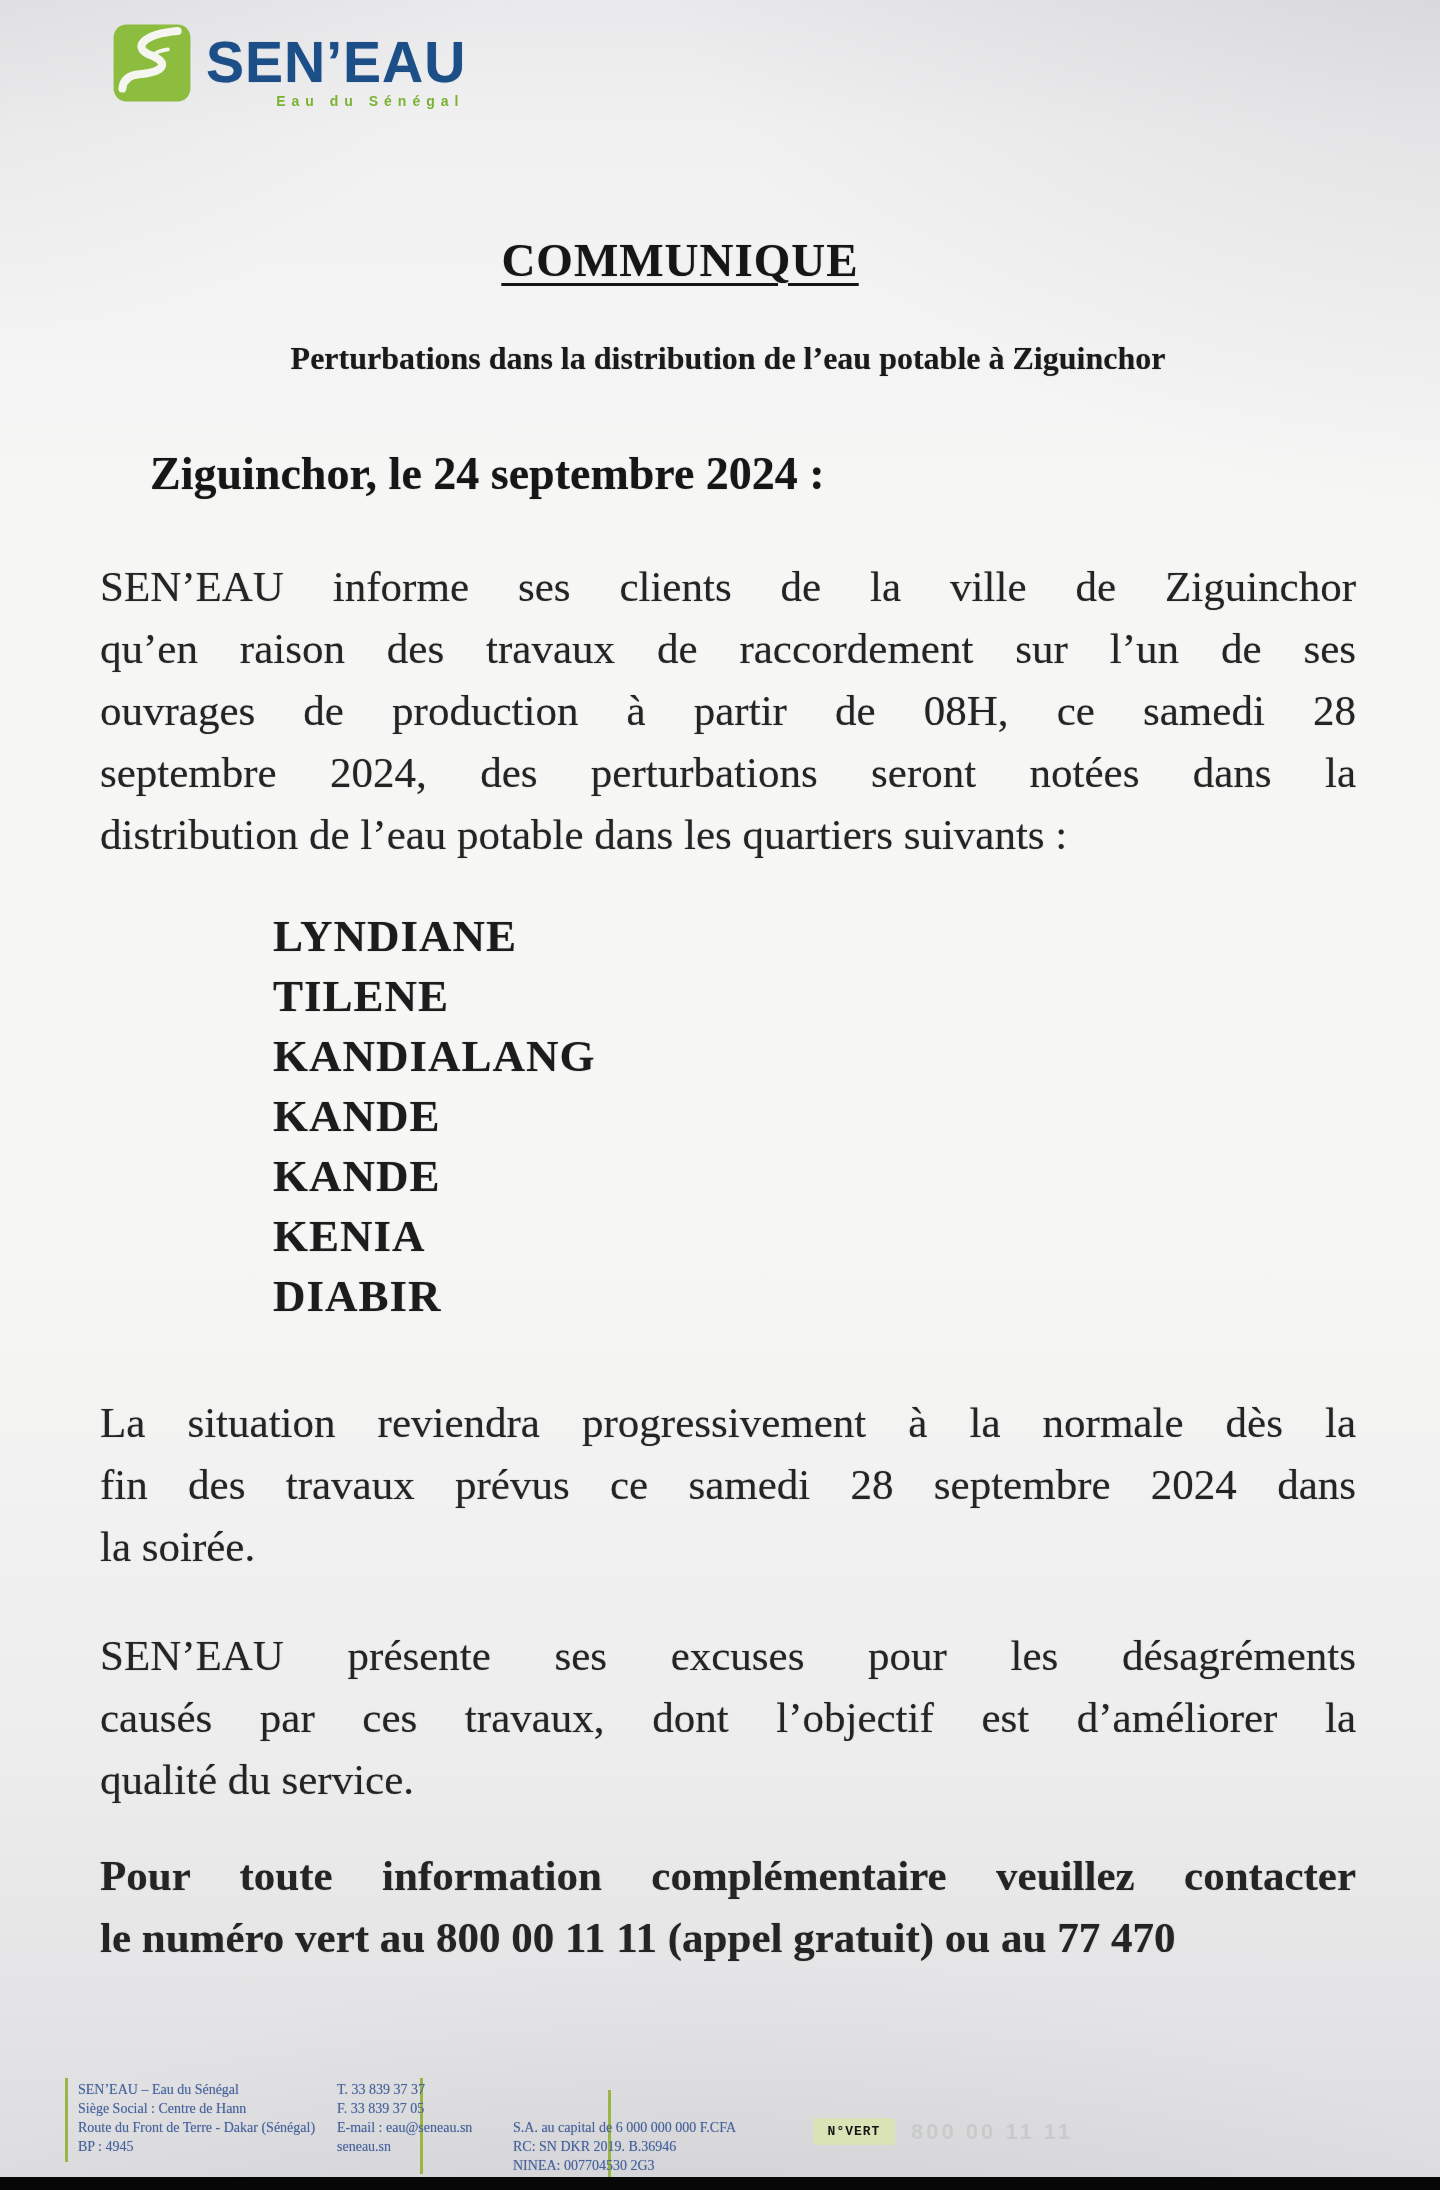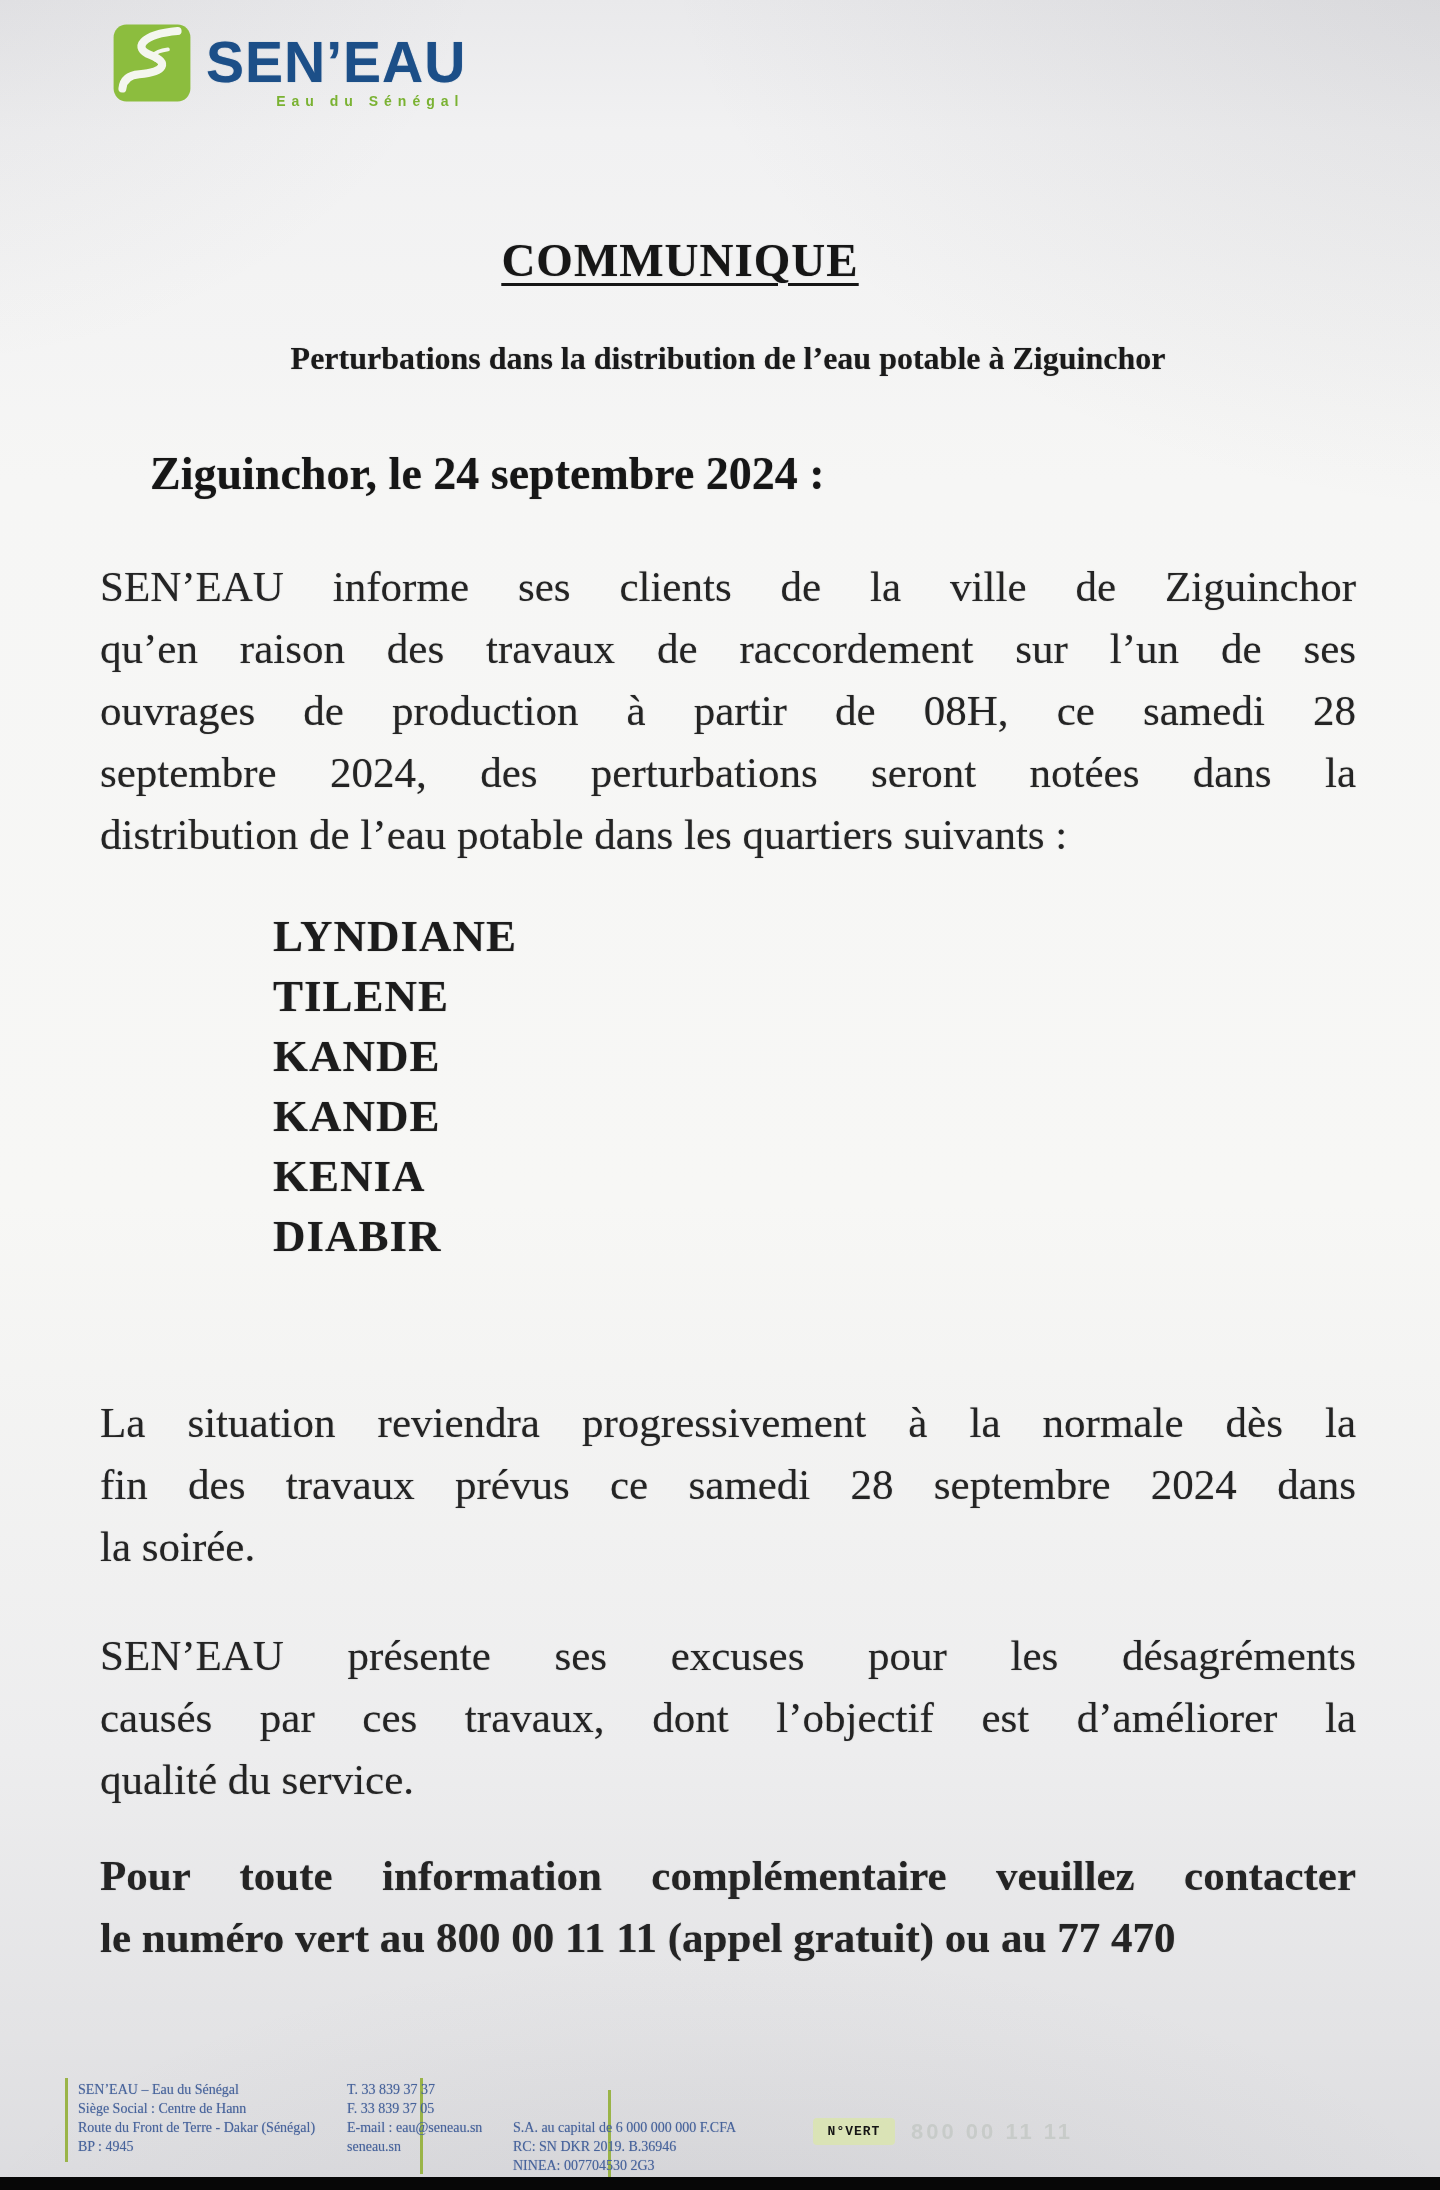--- a/index.html
+++ b/index.html
@@ -62,21 +62,21 @@
 
   
   .footer{position:absolute;left:0;top:2070px;width:1440px;height:100px;
     font-size:14px;line-height:19px;color:#47639b;text-shadow:0 0 1px rgba(71,99,155,.45);}
   .f-bar{position:absolute;background:#9ab448;width:3px;top:8px;height:84px;}
   .f-bar.b1{left:65px;}
   .f-bar.b2{left:420px;height:96px;}
   .f-bar.b3{left:608px;top:20px;height:92px;}
   .f-col{position:absolute;top:10px;}
   .f-col.c1{left:78px;width:280px;}
-  .f-col.c2{left:347px;width:175px;}
+  .f-col.c2{left:337px;width:175px;}
   .f-col.c3{left:513px;width:270px;top:6px;margin-top:42px;}
 
   .hotline{position:absolute;top:2118px;left:813px;display:flex;align-items:center;gap:16px;opacity:.9;}
   .hotline-pill{
     width:82px;height:27px;border-radius:4px;background:#dbe5b2;
     display:flex;align-items:center;justify-content:center;
     font-family:Liberation Mono, monospace;font-weight:bold;font-size:13px;
     color:#000000;letter-spacing:1px;
   }
   .hotline-number{
@@ -113,20 +113,21 @@
       <span class="jline">qu’en raison des travaux de raccordement sur l’un de ses</span>
       <span class="jline">ouvrages de production à partir de 08H, ce samedi 28</span>
       <span class="jline">septembre 2024, des perturbations seront notées dans la</span>
       <span class="jline">distribution de l’eau potable dans les quartiers suivants :</span>
     </div>
 
   <div class="districts">
 
   <div class="district doc">LYNDIANE</div>
       <div class="district doc">TILENE</div>
+      <div class="district doc">KANDIALANG</div>
       <div class="district doc">KANDE</div>
       <div class="district doc">KANDE</div>
       <div class="district doc">KENIA</div>
       <div class="district doc">DIABIR</div>
     </div>
 
   <div class="para p2 doc">
 
   <span class="jline">La situation reviendra progressivement à la normale dès la</span>
       <span class="jline">fin des travaux prévus ce samedi 28 septembre 2024 dans</span>

